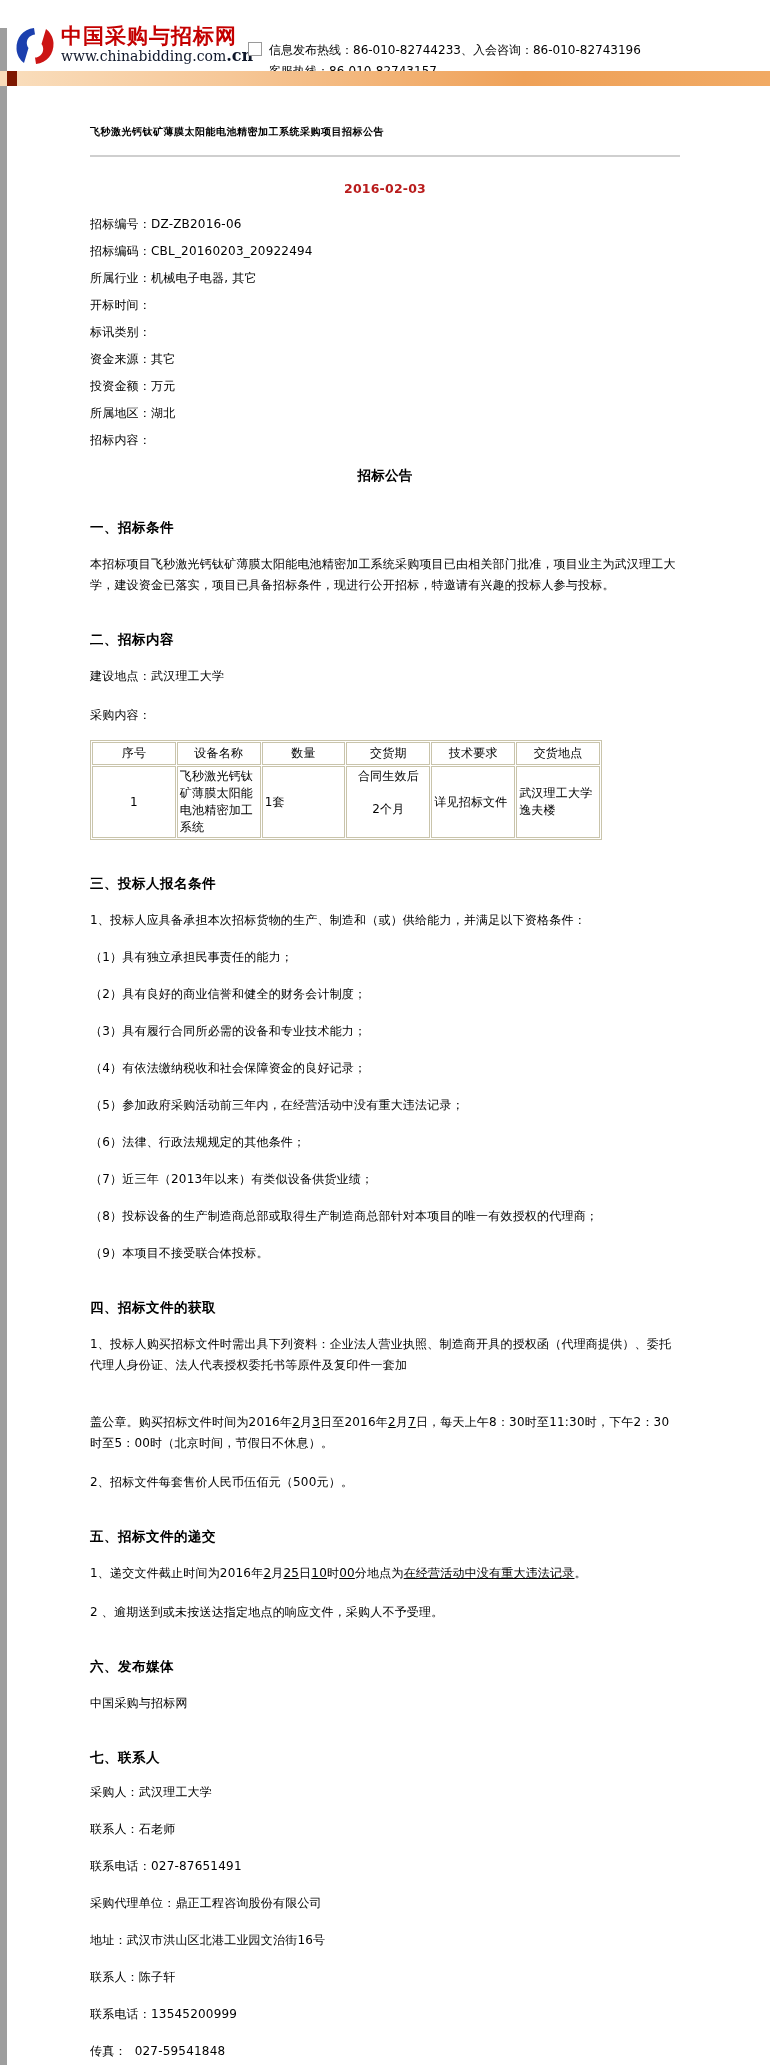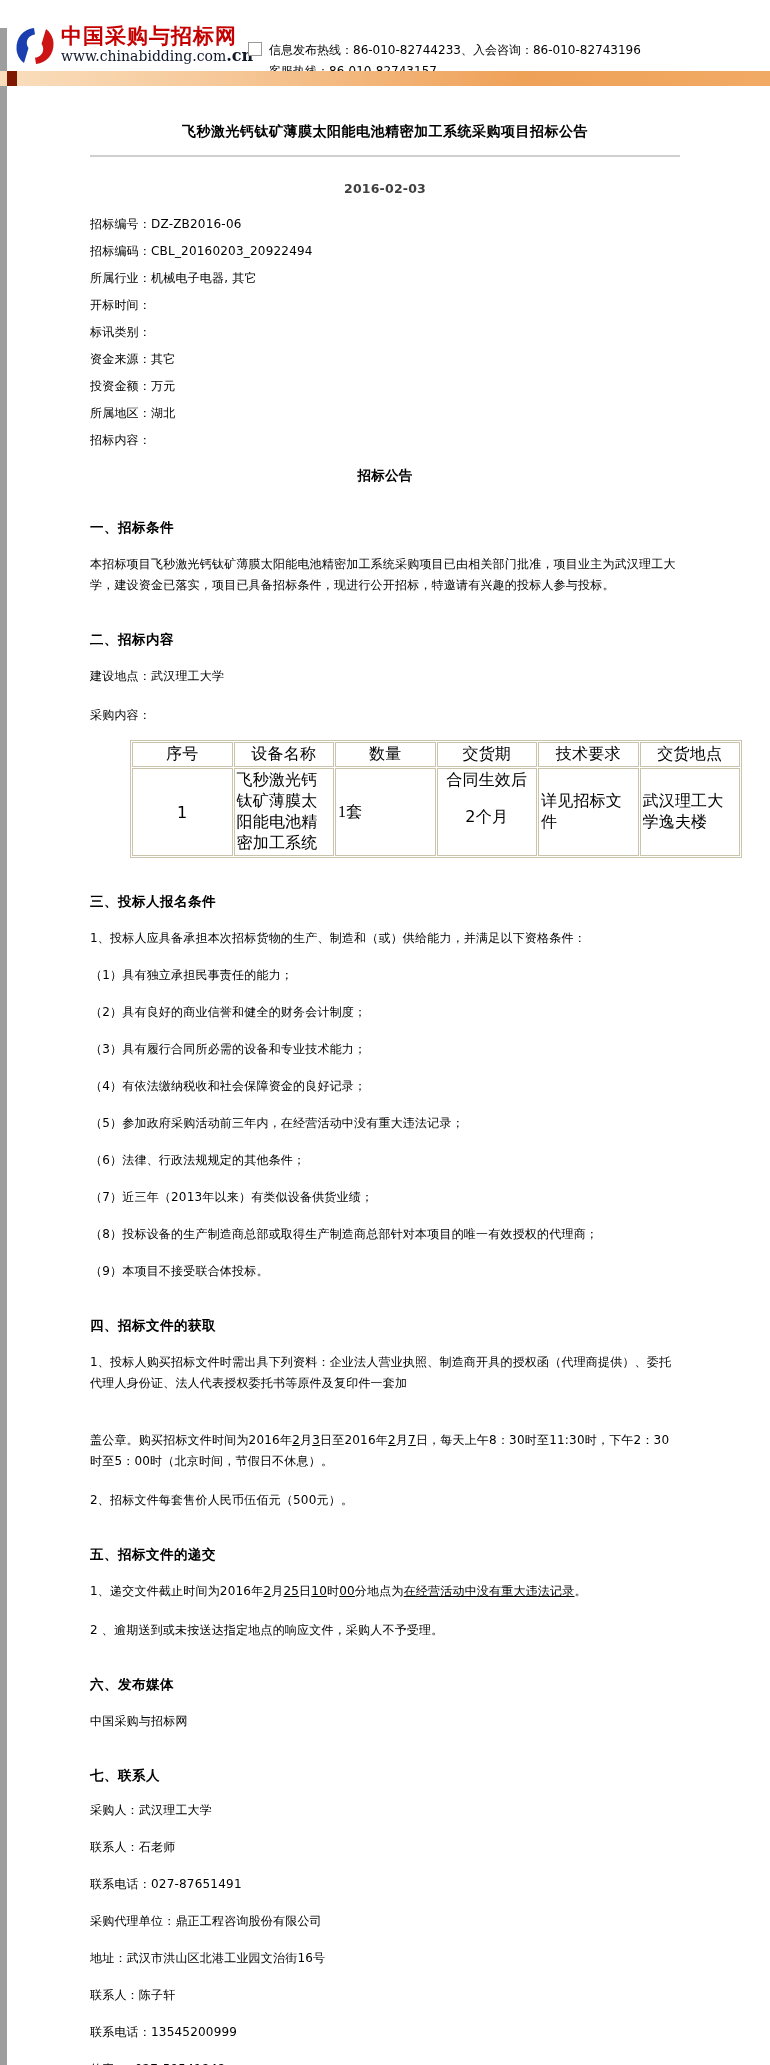--- a/index.html
+++ b/index.html
@@ -22,41 +22,41 @@
   .hl-checkbox { display:inline-block; width:12px; height:12px; background:#fff; border:1px solid #9a9a9a; margin-right:7px; vertical-align:-2px; }
   .hl2 { margin-left:21px; }
 
   
   .accent-bar { position:relative; height:15px; margin-top:5px;
     background:linear-gradient(90deg,#f9dcba 20px,#f6c797 30%,#efa158 68%,#f1aa64 100%); }
   .accent-red-seg { position:absolute; left:7px; top:0; bottom:0; width:10px; background:#7e1800; }
 
   
   .doc { width:590px; margin:0 auto; font-size:12px; letter-spacing:0.2px; }
-  .ann-title { font-size:14px; font-weight:bold; text-align:center; margin:36px 0 0; line-height:19px; letter-spacing:0.5px; }
+  .ann-title { font-size:10px; font-weight:bold; margin:36px 0 0; line-height:19px; letter-spacing:0.5px; }
   hr.sep { border:0; border-top:2px solid #cfcfcf; margin:14px 0 0; }
-  .date { color:#404040; font-weight:bold; text-align:center; font-size:12.5px; margin:24px 0 0; line-height:16px; }
+  .date { color:#b91c1c; font-weight:bold; text-align:center; font-size:12.5px; margin:24px 0 0; line-height:16px; }
 
   .fields { margin-top:14px; }
   .fields p { margin:0; line-height:27px; }
 
   .notice-h { font-size:13.5px; font-weight:bold; text-align:center; margin:12px 0 0; line-height:18px; }
   .sec-h { font-size:13.5px; font-weight:bold; margin:34px 0 0; line-height:18px; letter-spacing:0.5px; }
   .para { margin:18px 0 0; line-height:21px; }
   .gap-extra { margin-top:36px; }
   .cond { margin:16px 0 0; line-height:21px; }
   .c-line { margin:16px 0 0; line-height:21px; white-space:pre-wrap; }
 
   
-  table.proc { border-collapse:separate; border-spacing:1px; border:1px solid #c9c4ab; margin-top:14px; width:612px; font-size:16px; table-layout:fixed;margin-left:40px; }
+  table.proc { border-collapse:separate; border-spacing:1px; border:1px solid #c9c4ab; margin-top:14px; width:512px; font-size:12px; table-layout:fixed; }
   table.proc th, table.proc td { border:1px solid #c9c4ab; padding:1px 2px; font-weight:normal; overflow:hidden; }
   table.proc th { text-align:center; height:19px; }
   td.c-no { width:22px; text-align:center; }
   td.c-name { width:242px; vertical-align:top; }
-  td.c-qty { width:24px; vertical-align:middle;font-family:Liberation Serif, serif; }
+  td.c-qty { width:24px; vertical-align:middle; }
   td.c-delivery { width:60px; text-align:center; vertical-align:top; height:55px; }
   td.c-delivery .d2 { margin-top:16px; }
   td.c-tech { width:72px; vertical-align:middle; }
   td.c-place { width:106px; vertical-align:middle; }
   u, .u { text-decoration:underline; }
 </style>
 </head>
 <body>
 
 <div class="left-strip"></div>

